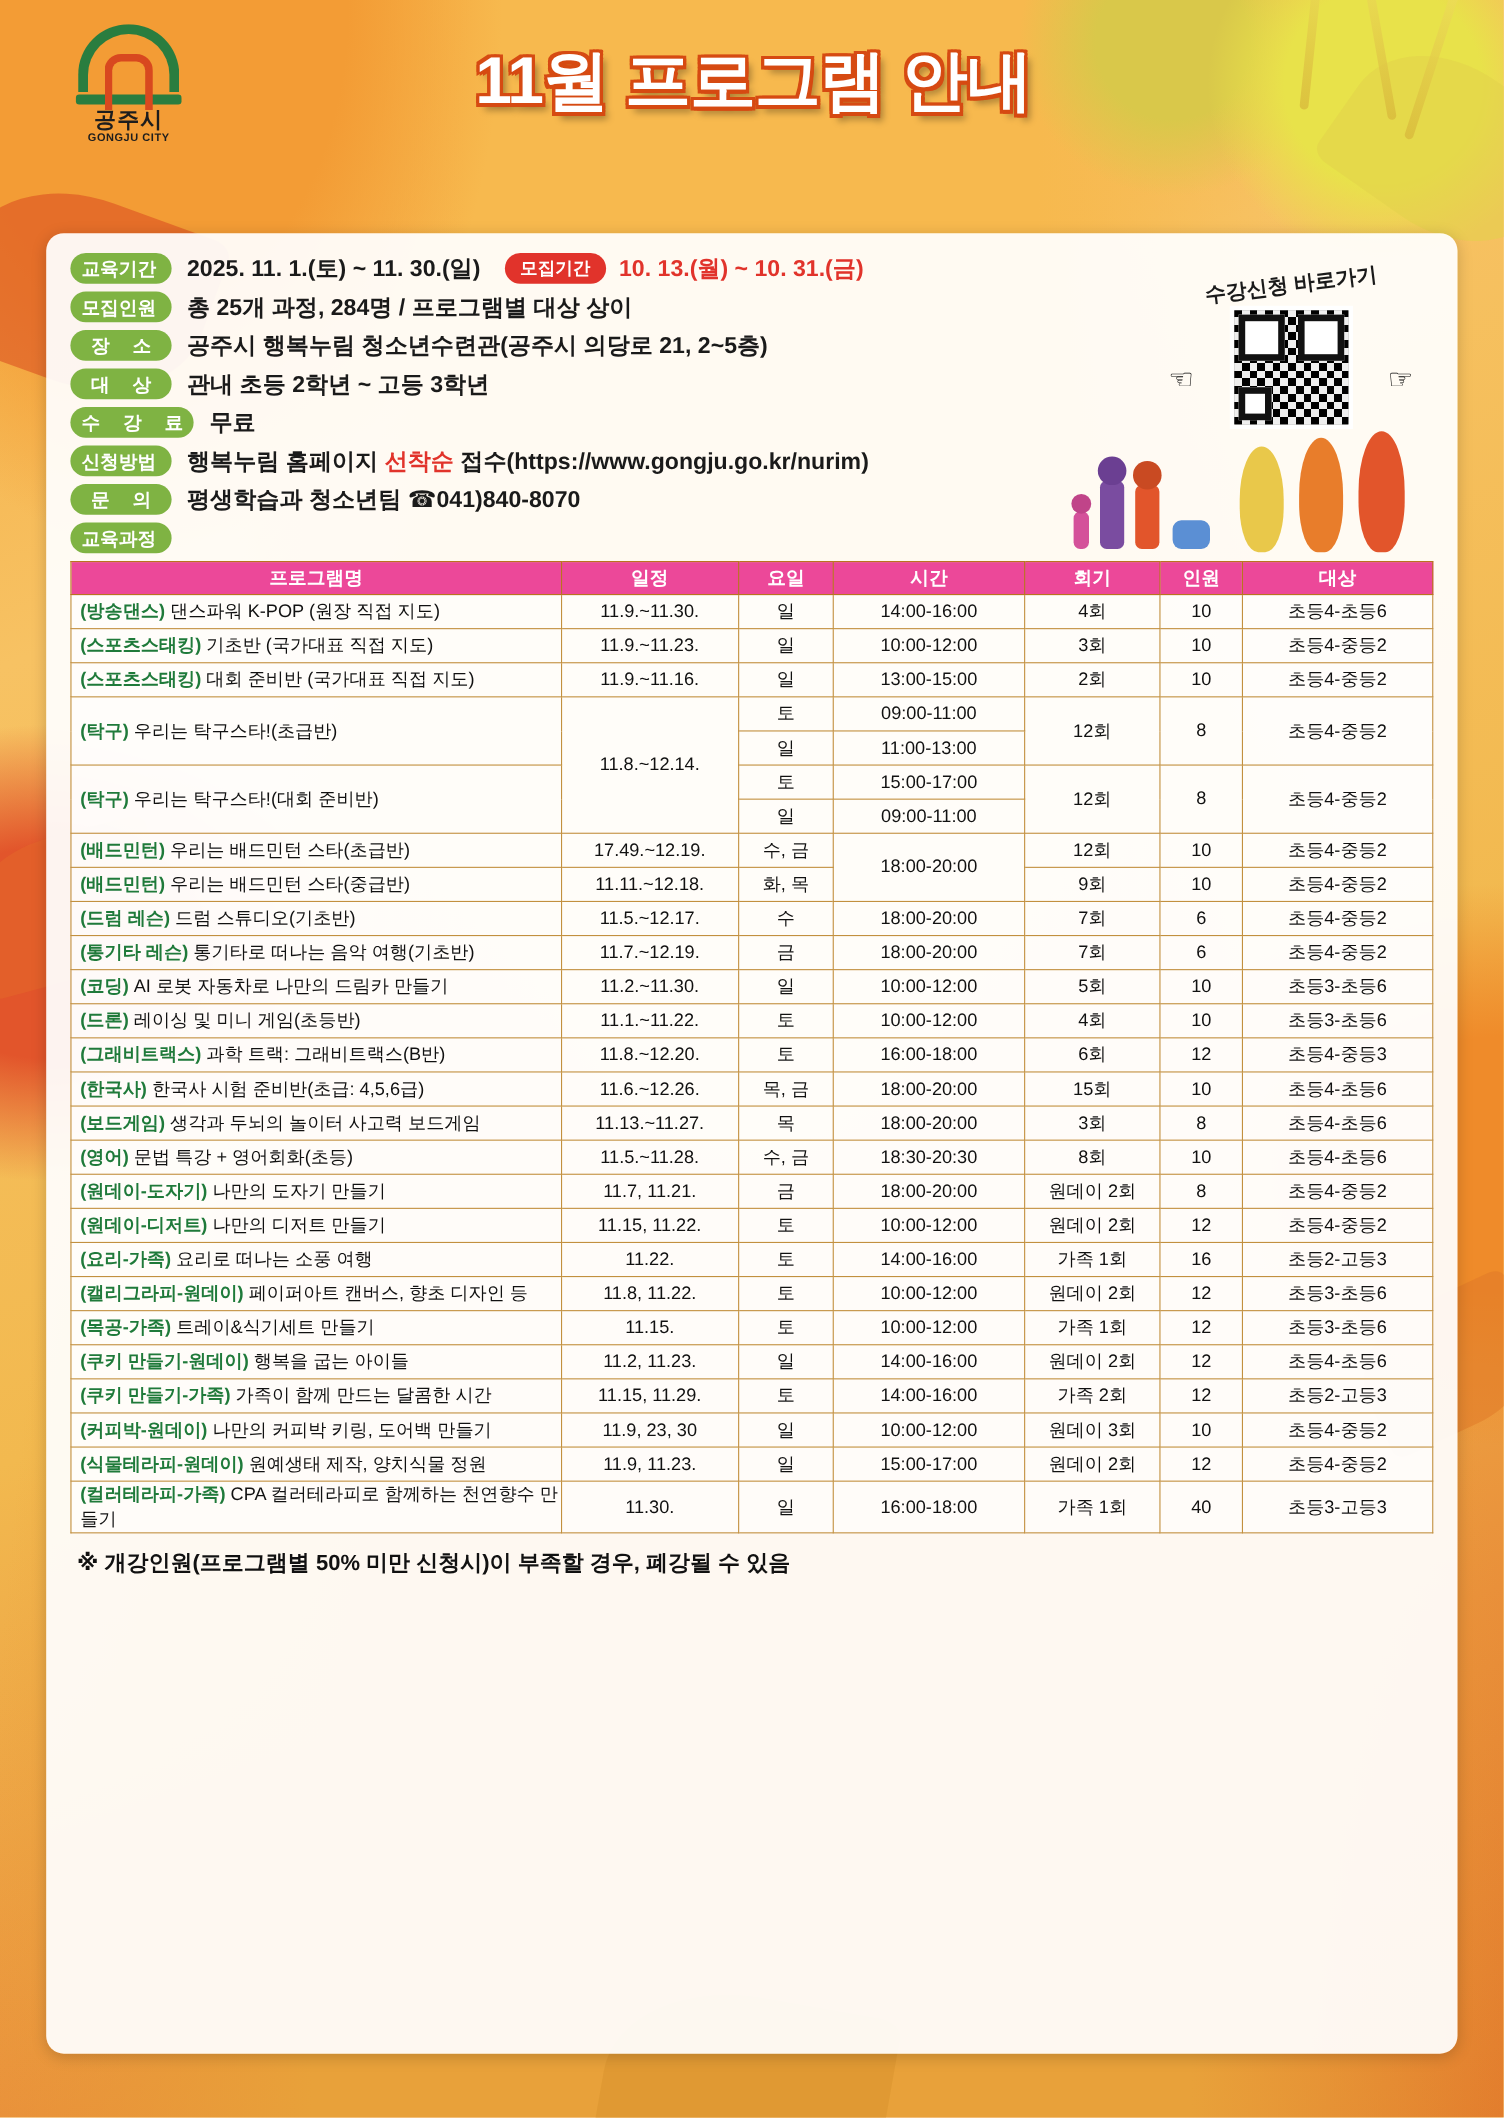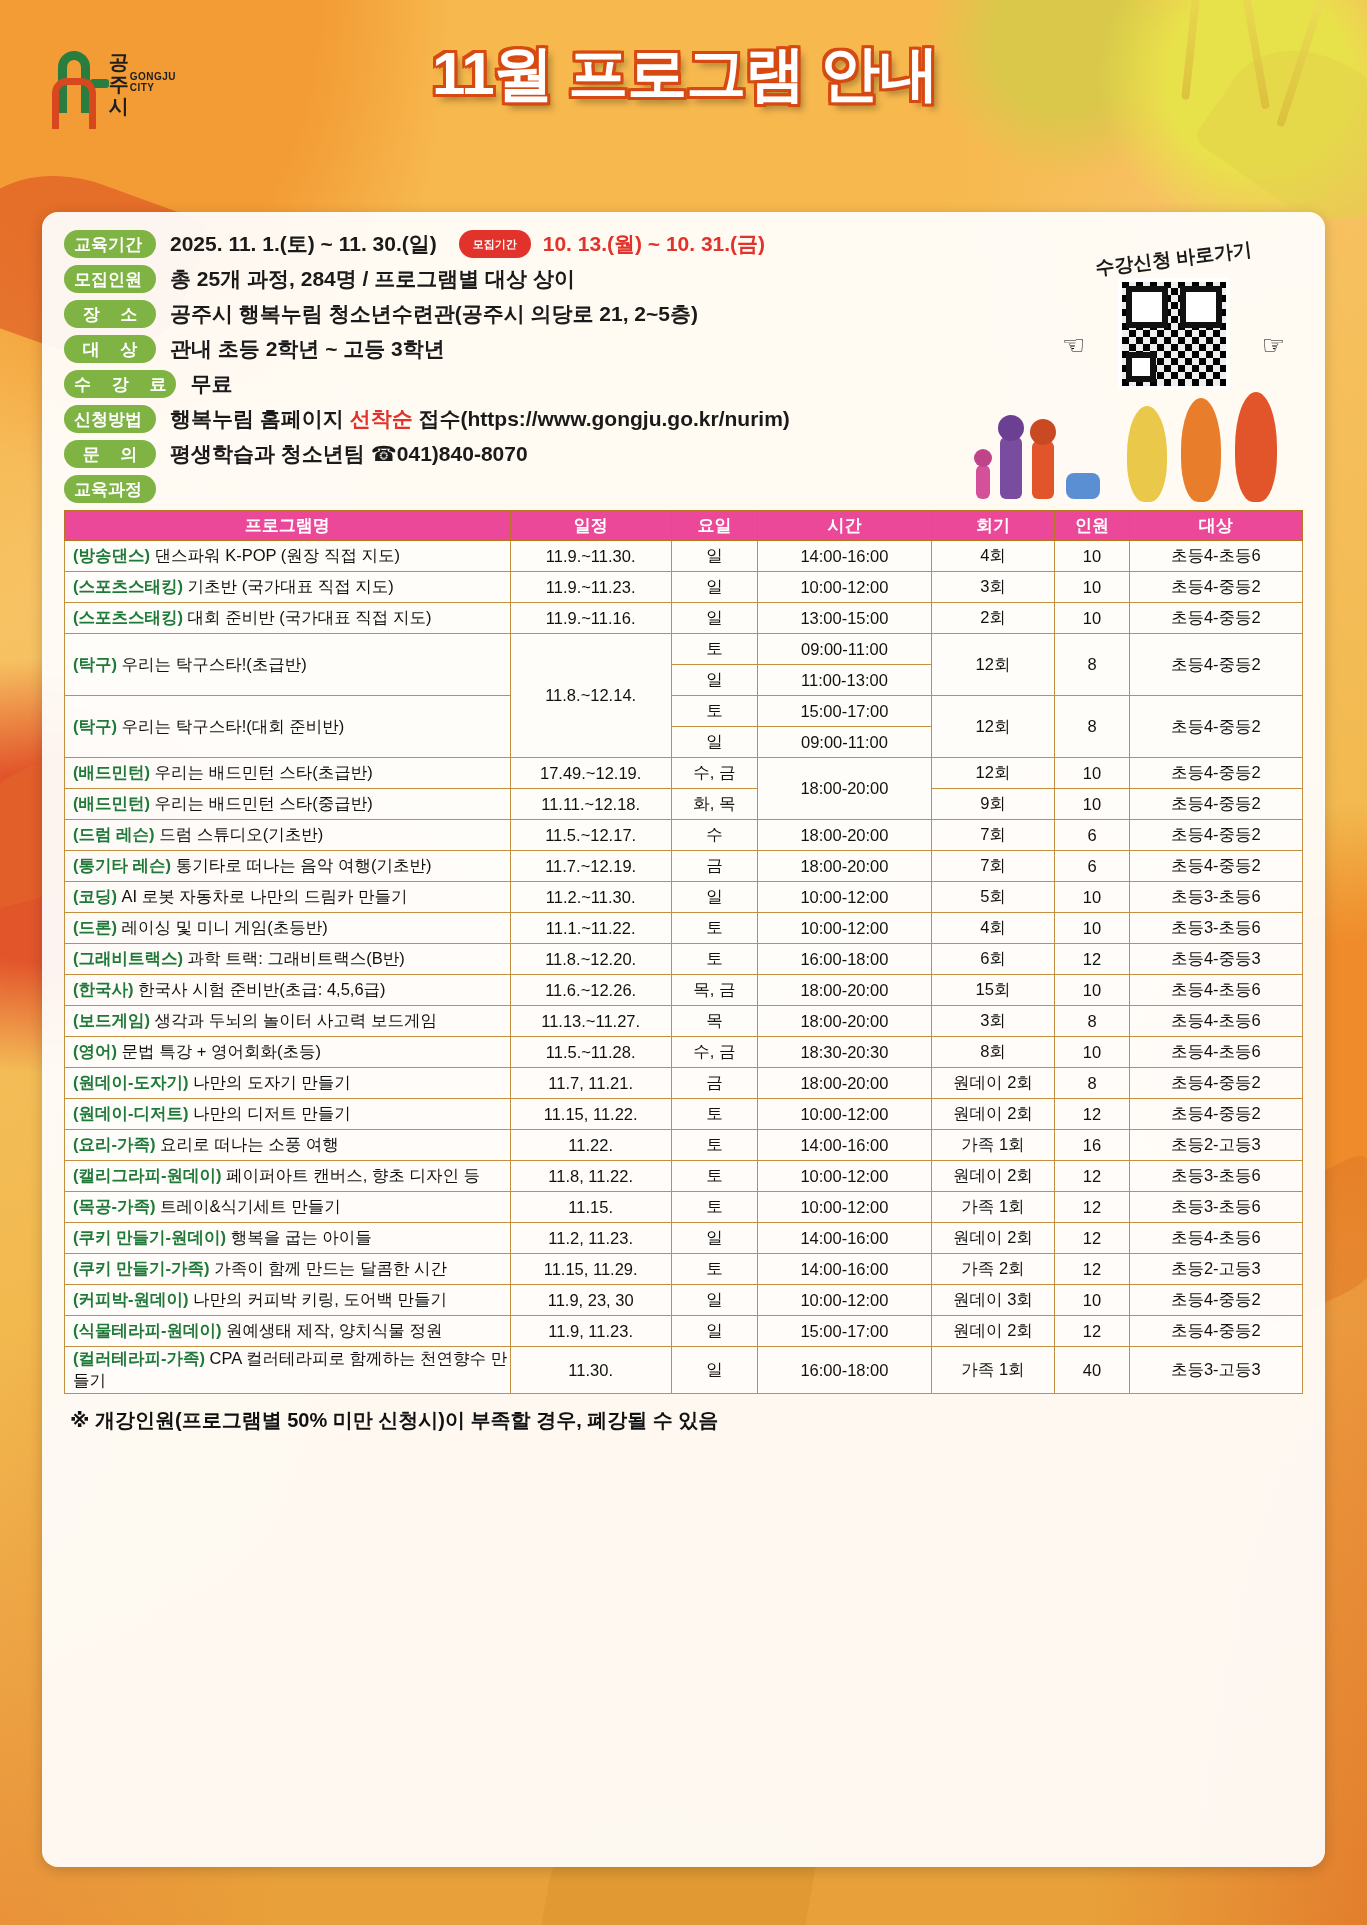--- a/index.html
+++ b/index.html
@@ -35,21 +35,21 @@
   .l5 { width:260px;height:180px; left:40%; bottom:-70px; background:#d9932e; transform:rotate(10deg);}
   .grain {
     position:absolute; width:8px; height:150px; border-radius:4px;
     background:linear-gradient(#efe05a,#d8b83a); opacity:.75;
   }
 
   
   .header { position:relative; height:215px; }
   .logo {
     position:absolute; left:58px; top:22px; width:118px; height:120px;
-    display:flex; flex-direction:row; align-items:center; justify-content:flex-start;
+    display:flex; flex-direction:column; align-items:center; justify-content:flex-start;
   }
   .logo-arch {
     width:92px; height:62px;
     border:9px solid #2a7d3f; border-bottom:none;
     border-radius:46px 46px 0 0;
     position:relative;
     background:transparent;
   }
   .logo-arch:before{
     content:""; position:absolute; left:50%; top:18px; transform:translateX(-50%);
@@ -89,21 +89,21 @@
     display:inline-flex; align-items:center; justify-content:space-between;
     min-width:92px; height:28px; padding:0 10px;
     background:#7fb343; color:#fff; font-size:17px; font-weight:bold;
     border-radius:14px; letter-spacing:0px; white-space:nowrap;
   }
   .tag.spread { letter-spacing:8px; padding-right:2px; justify-content:center;}
   .info-text { font-size:21px; color:#1a1a1a; margin-left:14px; font-weight:bold; }
   .tag-red {
     display:inline-flex;align-items:center;justify-content:center;
     height:28px;padding:0 14px;background:#e1332b;color:#fff;
-    font-size:11px;font-weight:bold;border-radius:14px;margin-left:22px;
+    font-size:16px;font-weight:bold;border-radius:14px;margin-left:22px;
   }
   .red-text { color:#e1332b; font-weight:bold; font-size:21px; margin-left:12px;}
   .em-red { color:#e1332b; font-weight:bold; }
 
   
   .qr-area { position:absolute; right:34px; top:34px; width:235px; text-align:center; }
   .qr-label {
     font-size:19px; font-weight:bold; color:#1a1a1a;
     transform:rotate(-7deg); display:inline-block; margin-bottom:6px;
   }

